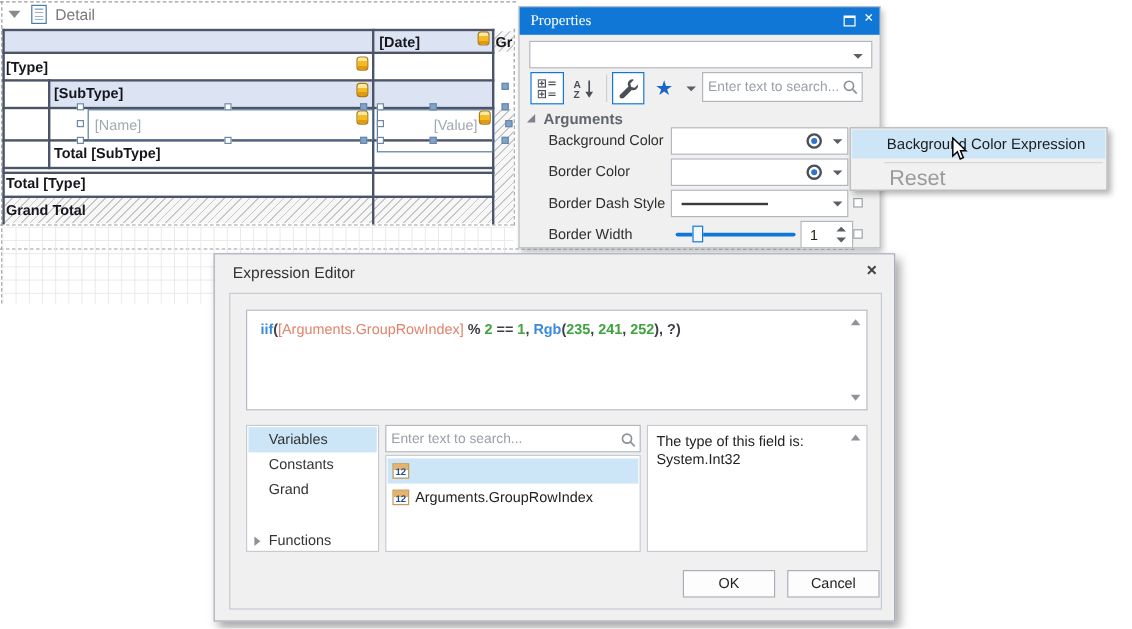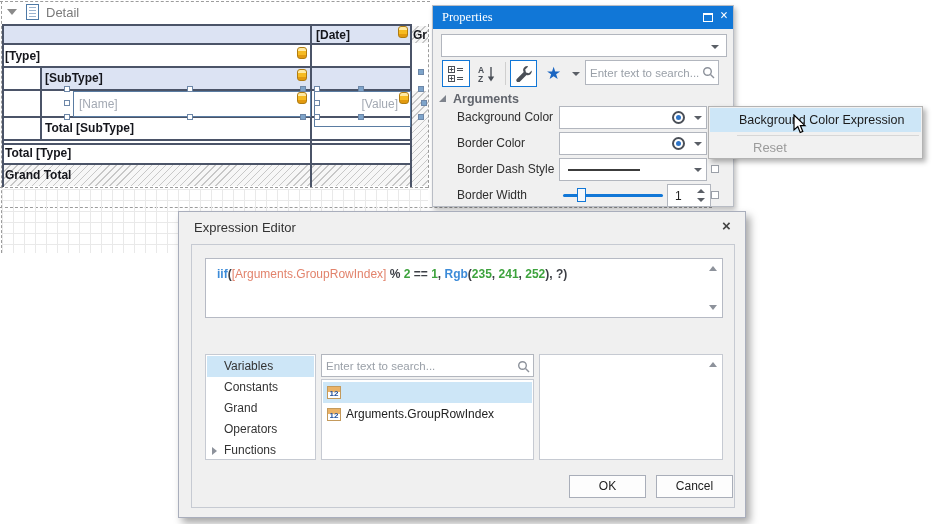--- a/index.html
+++ b/index.html
@@ -53,28 +53,28 @@
 .slider-handle { position:absolute; width:9px; height:14px; background:#f4f8fc; border:1px solid #1177d7; }
 .spin { position:absolute; background:#fff; border:1px solid #b2b6be; }
 .spin .val { position:absolute; left:7px; top:4px; font-size:12px; color:#222; }
 .tri-up { width:0; height:0; border-left:4px solid transparent; border-right:4px solid transparent; border-bottom:4px solid #5a5f66; }
 .tri-down { width:0; height:0; border-left:4px solid transparent; border-right:4px solid transparent; border-top:4px solid #5a5f66; }
 
 
 .menu { left:708px; top:106px; width:215px; height:53px; background:#f1f1f1; border:1px solid #b3b3b3; box-shadow:3px 3px 5px rgba(0,0,0,.3); }
 .menu-item-hi { position:absolute; left:1px; top:1px; right:1px; height:24px; background:#cde6f7; line-height:24px; padding-left:29px; font-size:12.5px; color:#1b1b1b; }
 .menu-sep { position:absolute; left:28px; right:3px; top:28px; border-top:1px solid #d7d7d7; }
-.menu-item-dis { position:absolute; left:15px; top:31px; right:1px; height:20px; line-height:20px; padding-left:29px; font-size:13px; color:#9b9b9b; }
+.menu-item-dis { position:absolute; left:3px; top:31px; right:1px; height:20px; line-height:20px; padding-left:29px; font-size:18px; color:#9b9b9b; }
 
 
 .dialog { left:178px; top:211px; width:568px; height:307px; background:#f0f0f0; border:1px solid #a9aebc; box-shadow:4px 5px 8px rgba(0,0,0,.35); }
 .dlg-title { position:absolute; left:15px; top:8px; font-size:13px; color:#333; }
 .dlg-close { position:absolute; left:543px; top:5px; font-size:15px; color:#444; font-weight:bold; }
 .groupbox { position:absolute; left:12px; top:32px; width:544px; height:264px; border:1px solid #c6cad2; }
-.exprbox { position:absolute; left:13px; top:13px; width:518px; height:60px; background:#fff; border:1px solid #b6bac4;text-align:center; }
+.exprbox { position:absolute; left:13px; top:13px; width:518px; height:84px; background:#fff; border:1px solid #b6bac4;text-align:center; }
 .expr-text { position:absolute; left:11px; top:8px; font-size:12px; white-space:pre; font-weight:bold; color:#3c3f45; }
 .tok-func { color:#3c8bd8; font-weight:bold; }
 .tok-field { color:#e2836c; font-weight:normal; }
 .tok-num { color:#3da33d; font-weight:bold; }
 .scroll-up { position:absolute; right:5px; top:7px; border-left:4px solid transparent; border-right:4px solid transparent; border-bottom:5px solid #8d929b; }
 .scroll-down { position:absolute; right:5px; bottom:7px; border-left:4px solid transparent; border-right:4px solid transparent; border-top:5px solid #8d929b; }
 .listbox { position:absolute; background:#fff; border:1px solid #c6cad2; }
 .cat-item { position:absolute; left:1px; right:1px; height:21px; line-height:21px; padding-left:17px; font-size:12px; color:#333; }
 .cat-item.sel { background:#cde6f7; }
 .cat-arrow { position:absolute; left:6px; top:7px; width:0; height:0; border-top:4px solid transparent; border-bottom:4px solid transparent; border-left:5px solid #8d929b; }
@@ -261,21 +261,20 @@
       <div class="exprbox">
         <div class="expr-text"><span class="tok-func">iif</span><span>(</span><span class="tok-field">[Arguments.GroupRowIndex]</span><span> % </span><span class="tok-num">2</span><span> == </span><span class="tok-num">1</span><span>, </span><span class="tok-func">Rgb</span><span>(</span><span class="tok-num">235</span><span>, </span><span class="tok-num">241</span><span>, </span><span class="tok-num">252</span><span>), ?)</span></div>
         <span class="scroll-up"></span>
         <span class="scroll-down"></span>
       </div>
 
       <div class="listbox" style="left:13px;top:109px;width:111px;height:106px;">
         <div class="cat-item sel" style="top:1px;">Variables</div>
         <div class="cat-item" style="top:22px;">Constants</div>
         <div class="cat-item" style="top:43px;">Grand</div>
-        <div class="cat-item" style="top:64px;">Operators</div>
         <div class="cat-item" style="top:85px;">Functions</div>
         <span class="cat-arrow" style="top:92px;"></span>
       </div>
 
       <div class="search" style="left:129px;top:109px;width:213px;height:23px;">
         <input placeholder="Enter text to search..." style="">
         <svg class="mag" width="13" height="13" viewBox="0 0 13 13">
           <circle cx="5.5" cy="5.5" r="3.8" fill="none" stroke="#8d929b" stroke-width="1.4"></circle>
           <line x1="8.5" y1="8.5" x2="12" y2="12" stroke="#8d929b" stroke-width="1.4"></line>
         </svg>
@@ -288,20 +287,24 @@
         </div>
         <div class="field-item" style="top:24px;">
           <span class="int-icon">
               <span>12</span>
             </span>
           <span class="lbl">Arguments.GroupRowIndex</span>
         </div>
       </div>
 
       <div class="listbox" style="left:347px;top:109px;width:184px;height:106px;">
+        <div class="desc-text">
+          <div>The type of this field is:</div>
+          <div>System.Int32</div>
+        </div>
         <span class="scroll-up"></span>
       </div>
     </div>
 
     <div class="dlg-btn" style="left:390px;top:263px;">OK</div>
     <div class="dlg-btn" style="left:477px;top:263px;">Cancel</div>
   </div>
 
   <div class="abs menu" style="z-index:40;">
     <div class="menu-item-hi">Background Color Expression</div>

